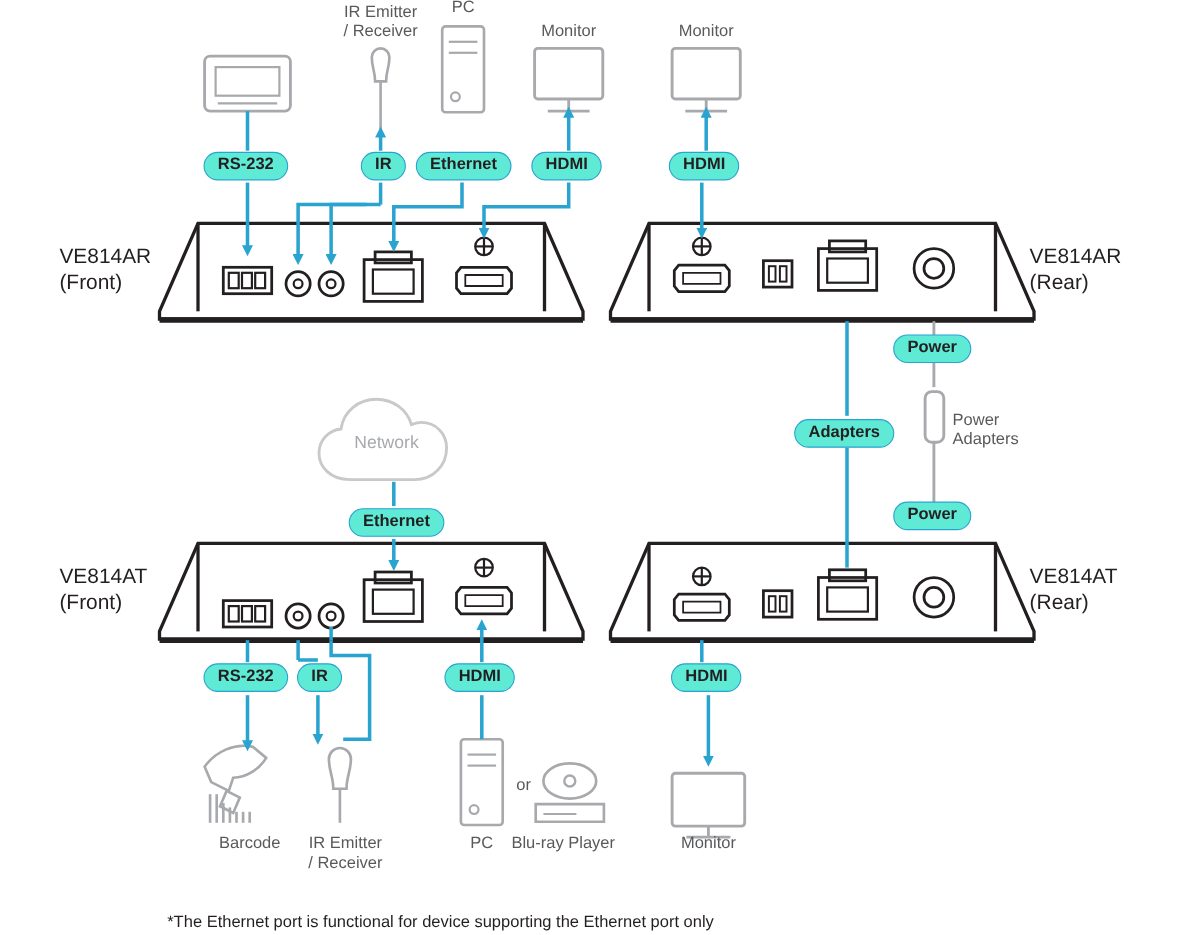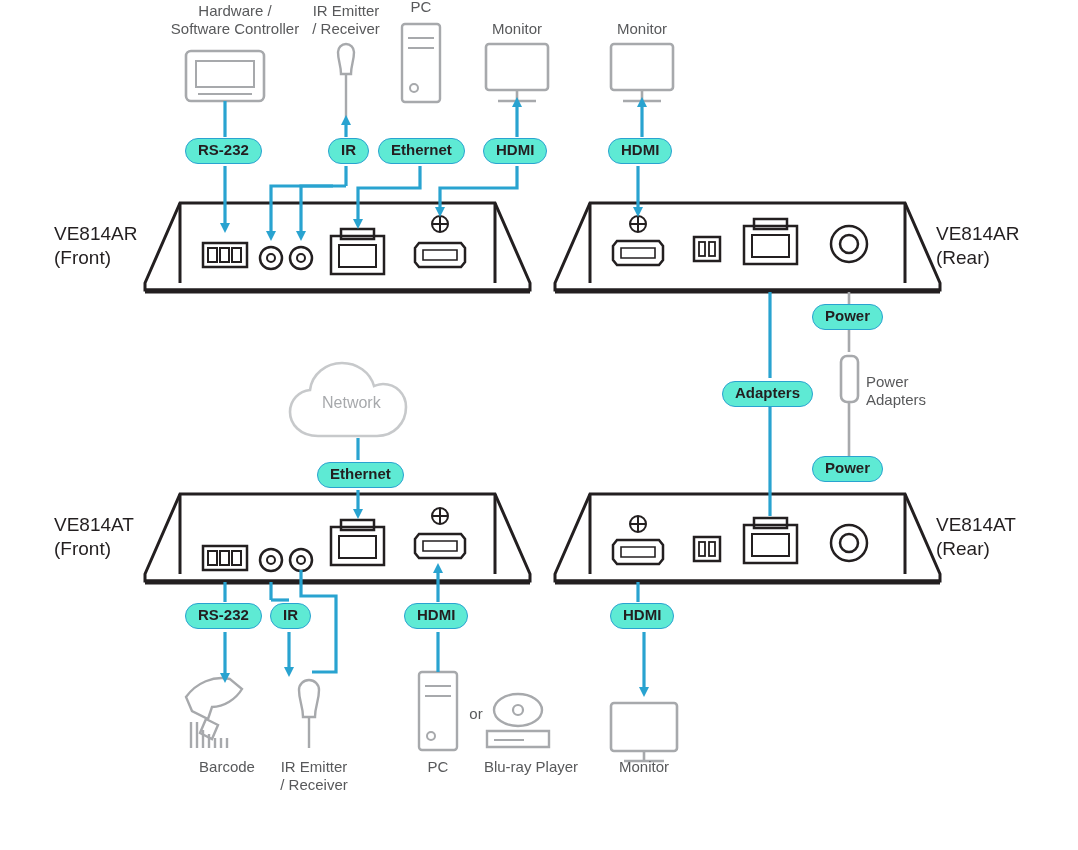--- a/index.html
+++ b/index.html
@@ -268,24 +268,20 @@
       <line x1="438" y1="632" x2="438" y2="672" stroke="#29a3d0" stroke-width="3.2"></line>
       <line x1="438" y1="602" x2="438" y2="568" stroke="#29a3d0" stroke-width="3.2" marker-end="url(#arrow)"></line>
     </g>
 
     <g>
       <line x1="638" y1="582" x2="638" y2="602" stroke="#29a3d0" stroke-width="3.2"></line>
       <line x1="644" y1="632" x2="644" y2="692" stroke="#29a3d0" stroke-width="3.2" marker-end="url(#arrow)"></line>
     </g>
   </svg>
 
-  <div class="cap" style="left:155px;top:2px;width:160px;">
-    <span>Hardware /</span><br>
-    <span>Software Controller</span>
-  </div>
   <div class="cap" style="left:296px;top:2px;width:100px;">
     <span>IR Emitter</span><br>
     <span>/ Receiver</span>
   </div>
   <div class="cap" style="left:396px;top:-2px;width:50px;">PC</div>
   <div class="cap" style="left:467px;top:20px;width:100px;">Monitor</div>
   <div class="cap" style="left:592px;top:20px;width:100px;">Monitor</div>
 
   <div class="pill" style="left:185px;top:138px;">RS-232</div>
   <div class="pill" style="left:328px;top:138px;">IR</div>
@@ -326,16 +322,17 @@
   <div class="pill" style="left:404px;top:603px;">HDMI</div>
   <div class="pill" style="left:610px;top:603px;">HDMI</div>
 
   <div class="cap" style="left:177px;top:758px;width:100px;">Barcode</div>
   <div class="cap" style="left:259px;top:758px;width:110px;">
     <span>IR Emitter</span><br>
     <span>/ Receiver</span>
   </div>
   <div class="cap" style="left:413px;top:758px;width:50px;">PC</div>
   <div class="cap" style="left:464px;top:705px;width:24px;text-align:center;">or</div>
-  <div class="cap" style="left:466px;top:758px;width:130px;">Blu-ray Player</div>
+  <div class="cap" style="left:447px;top:758px;width:130px;">Blu-ray Player</div>
   <div class="cap" style="left:594px;top:758px;width:100px;">Monitor</div>
 
+  <div class="footnote" style="left:152px;top:830px;">*The Ethernet port is functional for device supporting the Ethernet port only</div>
 </div>
 
 </body></html>

